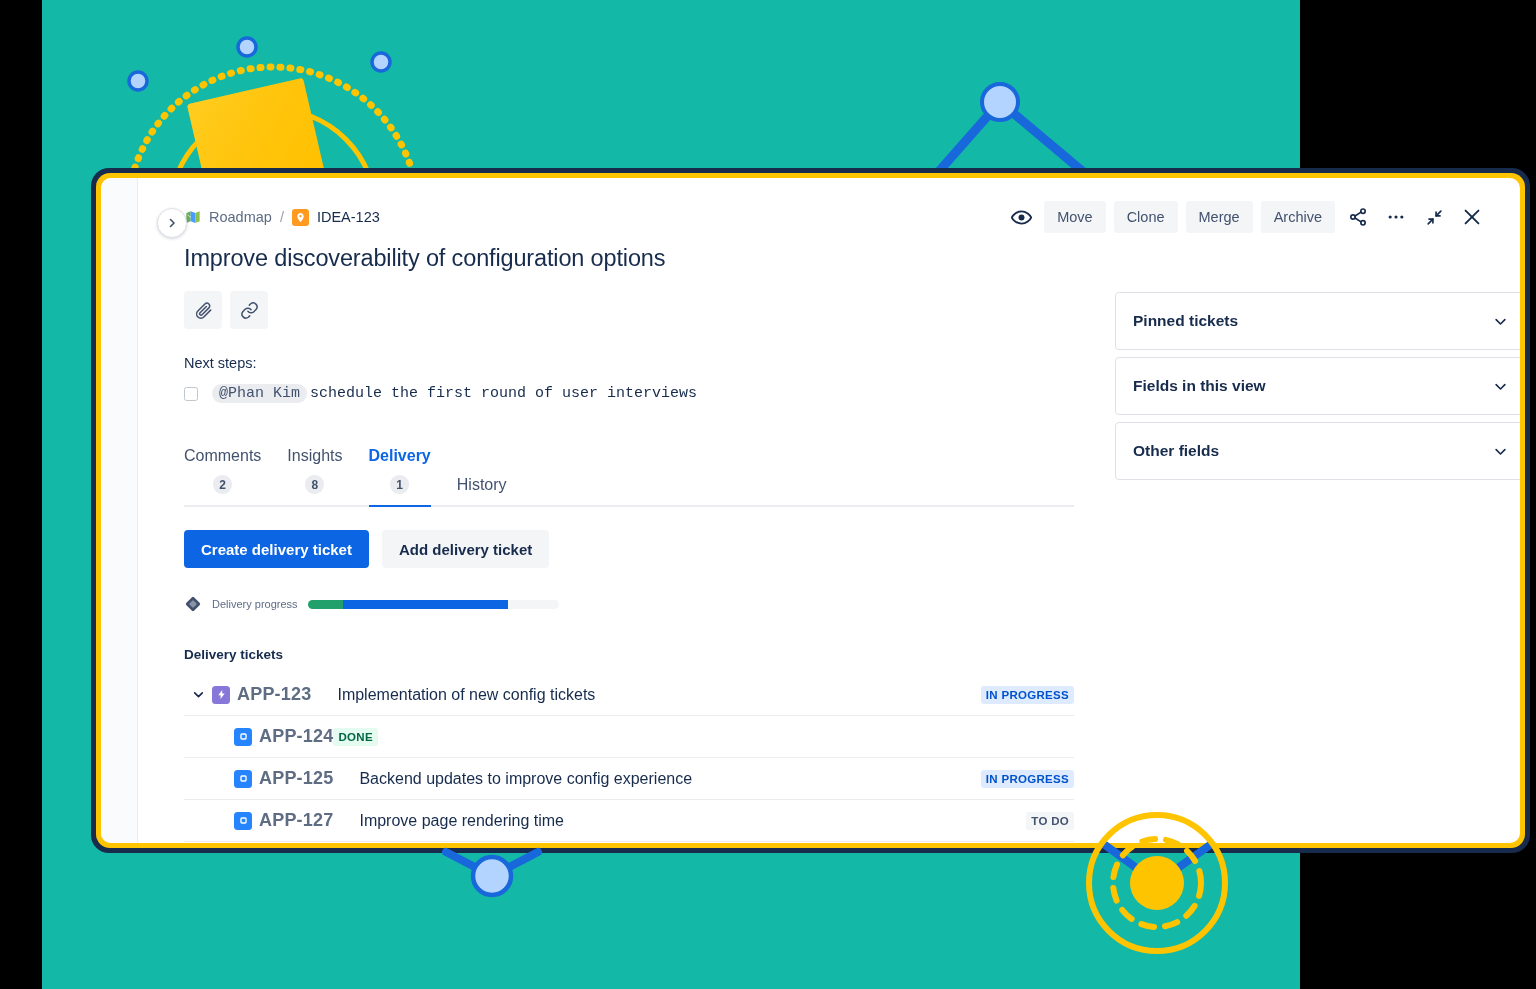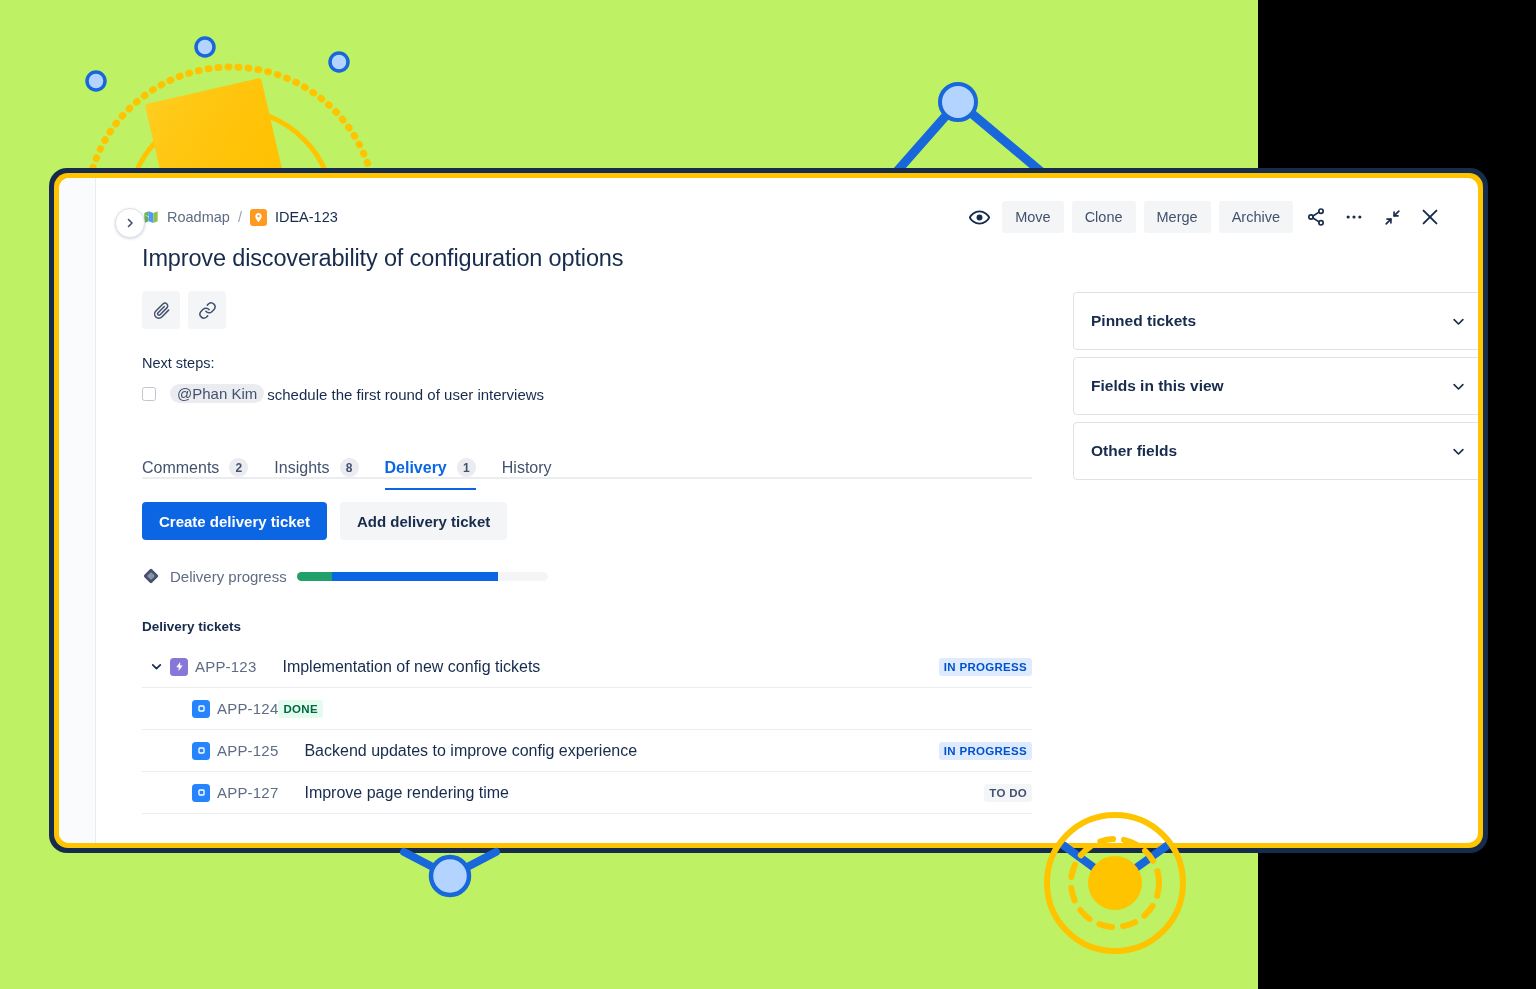--- a/index.html
+++ b/index.html
@@ -2,21 +2,21 @@
 <html><head>
 <meta charset="utf-8">
 <style>
   * { box-sizing: border-box; margin: 0; padding: 0; }
   html, body {
     width: 1536px; height: 989px;
     background: #000000;
     font-family: "Liberation Sans", sans-serif;
     overflow: hidden;
   }
-  #stage { position: relative; width: 1258px; height: 989px; background: #bef264; }
+  #stage { position: relative; width: 1258px; height: 989px; background: #14b8a6; margin-left: 42px; }
 
   
   #decor-back, #decor-front {
     position: absolute; left: 0; top: 0; width: 1536px; height: 989px;
     pointer-events: none;
   }
   #decor-front { z-index: 40; }
   #decor-back { z-index: 5; }
 
   
@@ -119,38 +119,39 @@
   }
 
   .next-steps-label {
     margin-top: 26px; font-size: 14.5px; color: #172B4D; font-weight: 400;
   }
   .task-row { display: flex; align-items: center; gap: 14px; margin-top: 13px; }
   .task-check {
     width: 14px; height: 14px; border: 1.6px solid #C1C7D0; border-radius: 2.5px;
     background: #fff; cursor: pointer; flex: 0 0 14px;
   }
-  .task-text { font-size: 15px; color: #172B4D; display: flex; align-items: flex-end; gap: 3px; }
+  .task-text { font-size: 15px; color: #172B4D; display: flex; align-items: center; gap: 3px; font-family: Liberation Mono, monospace; }
   .mention {
     background: #EBECF0; color: #42526E; border-radius: 10px;
     padding: 1px 7px; font-size: 15px; display: inline-block;
   }
 
   
   .tabs {
     display: flex; align-items: flex-end; gap: 26px;
     margin-top: 42px;
     border-bottom: 2px solid #EBECF0;
     width: 890px;
   }
   .tab {
     display: flex; align-items: center; gap: 10px;
     padding-bottom: 11px; cursor: pointer;
-    font-size: 16px; color: #42526E; position: relative; top: 13px;
+    font-size: 16px; color: #42526E; position: relative; top: 2px;
     border-bottom: 2px solid transparent;
+    flex-direction: column;
   }
   .tab.active { color: #0C66E4; font-weight: 600; border-bottom-color: #0C66E4; }
   .tab-count {
     background: #EBECF0; color: #42526E; font-size: 12px; font-weight: 600;
     border-radius: 9px; min-width: 19px; height: 19px; padding: 0 6px;
     display: inline-flex; align-items: center; justify-content: center;
   }
 
   
   .btn-row { display: flex; gap: 13px; margin-top: 23px; }
@@ -159,21 +160,21 @@
     background: #0C66E4; color: #fff; font-size: 15px; font-weight: 700;
     font-family: "Liberation Sans", sans-serif; cursor: pointer;
   }
   .btn-subtle {
     height: 38px; padding: 0 17px; border: none; border-radius: 4px;
     background: #F4F5F7; color: #172B4D; font-size: 15px; font-weight: 600;
     font-family: "Liberation Sans", sans-serif; cursor: pointer;
   }
 
   .progress-row { display: flex; align-items: center; gap: 10px; margin-top: 27px; }
-  .progress-label { font-size: 15px; color: #5E6C84; }
+  .progress-label { font-size: 11px; color: #5E6C84; }
   .progress-track {
     width: 251px; height: 9px; border-radius: 5px; background: #F4F5F7;
     overflow: hidden; display: flex;
   }
   .seg-green { background: #22A06B; height: 100%; }
   .seg-blue  { background: #0C66E4; height: 100%; }
 
   .tickets-label {
     margin-top: 34px; font-size: 13.5px; font-weight: 700; color: #172B4D;
   }
@@ -184,21 +185,21 @@
   }
   .ticket-row.parent { border-bottom: 1px solid #EBECF0; }
   .tk-chev { width: 28px; flex: 0 0 28px; display: flex; align-items: center; justify-content: center; cursor: pointer; }
   .tk-indent { width: 50px; flex: 0 0 50px; }
   .tk-type {
     width: 18px; height: 18px; border-radius: 3.5px; flex: 0 0 18px;
     display: inline-flex; align-items: center; justify-content: center; margin-right: 7px;
   }
   .tk-type.epic  { background: #8777D9; }
   .tk-type.story { background: #2684FF; }
-  .tk-key { font-size: 15px; font-weight: 400; color: #5E6C84; letter-spacing: 0.2px; }
+  .tk-key { font-size: 18px; font-weight: 700; color: #5E6C84; letter-spacing: 0.2px; }
   .tk-summary { margin-left: 26px; color: #172B4D; font-size: 16px; flex: 1 1 auto; }
   .badge {
     font-size: 11.5px; font-weight: 700; letter-spacing: 0.3px;
     border-radius: 3px; padding: 3px 5px; white-space: nowrap;
   }
   .badge.inprogress { background: #DEEBFF; color: #0052CC; }
   .badge.done       { background: #E3FCEF; color: #006644; }
   .badge.todo       { background: #F4F5F7; color: #42526E; }
 
   

